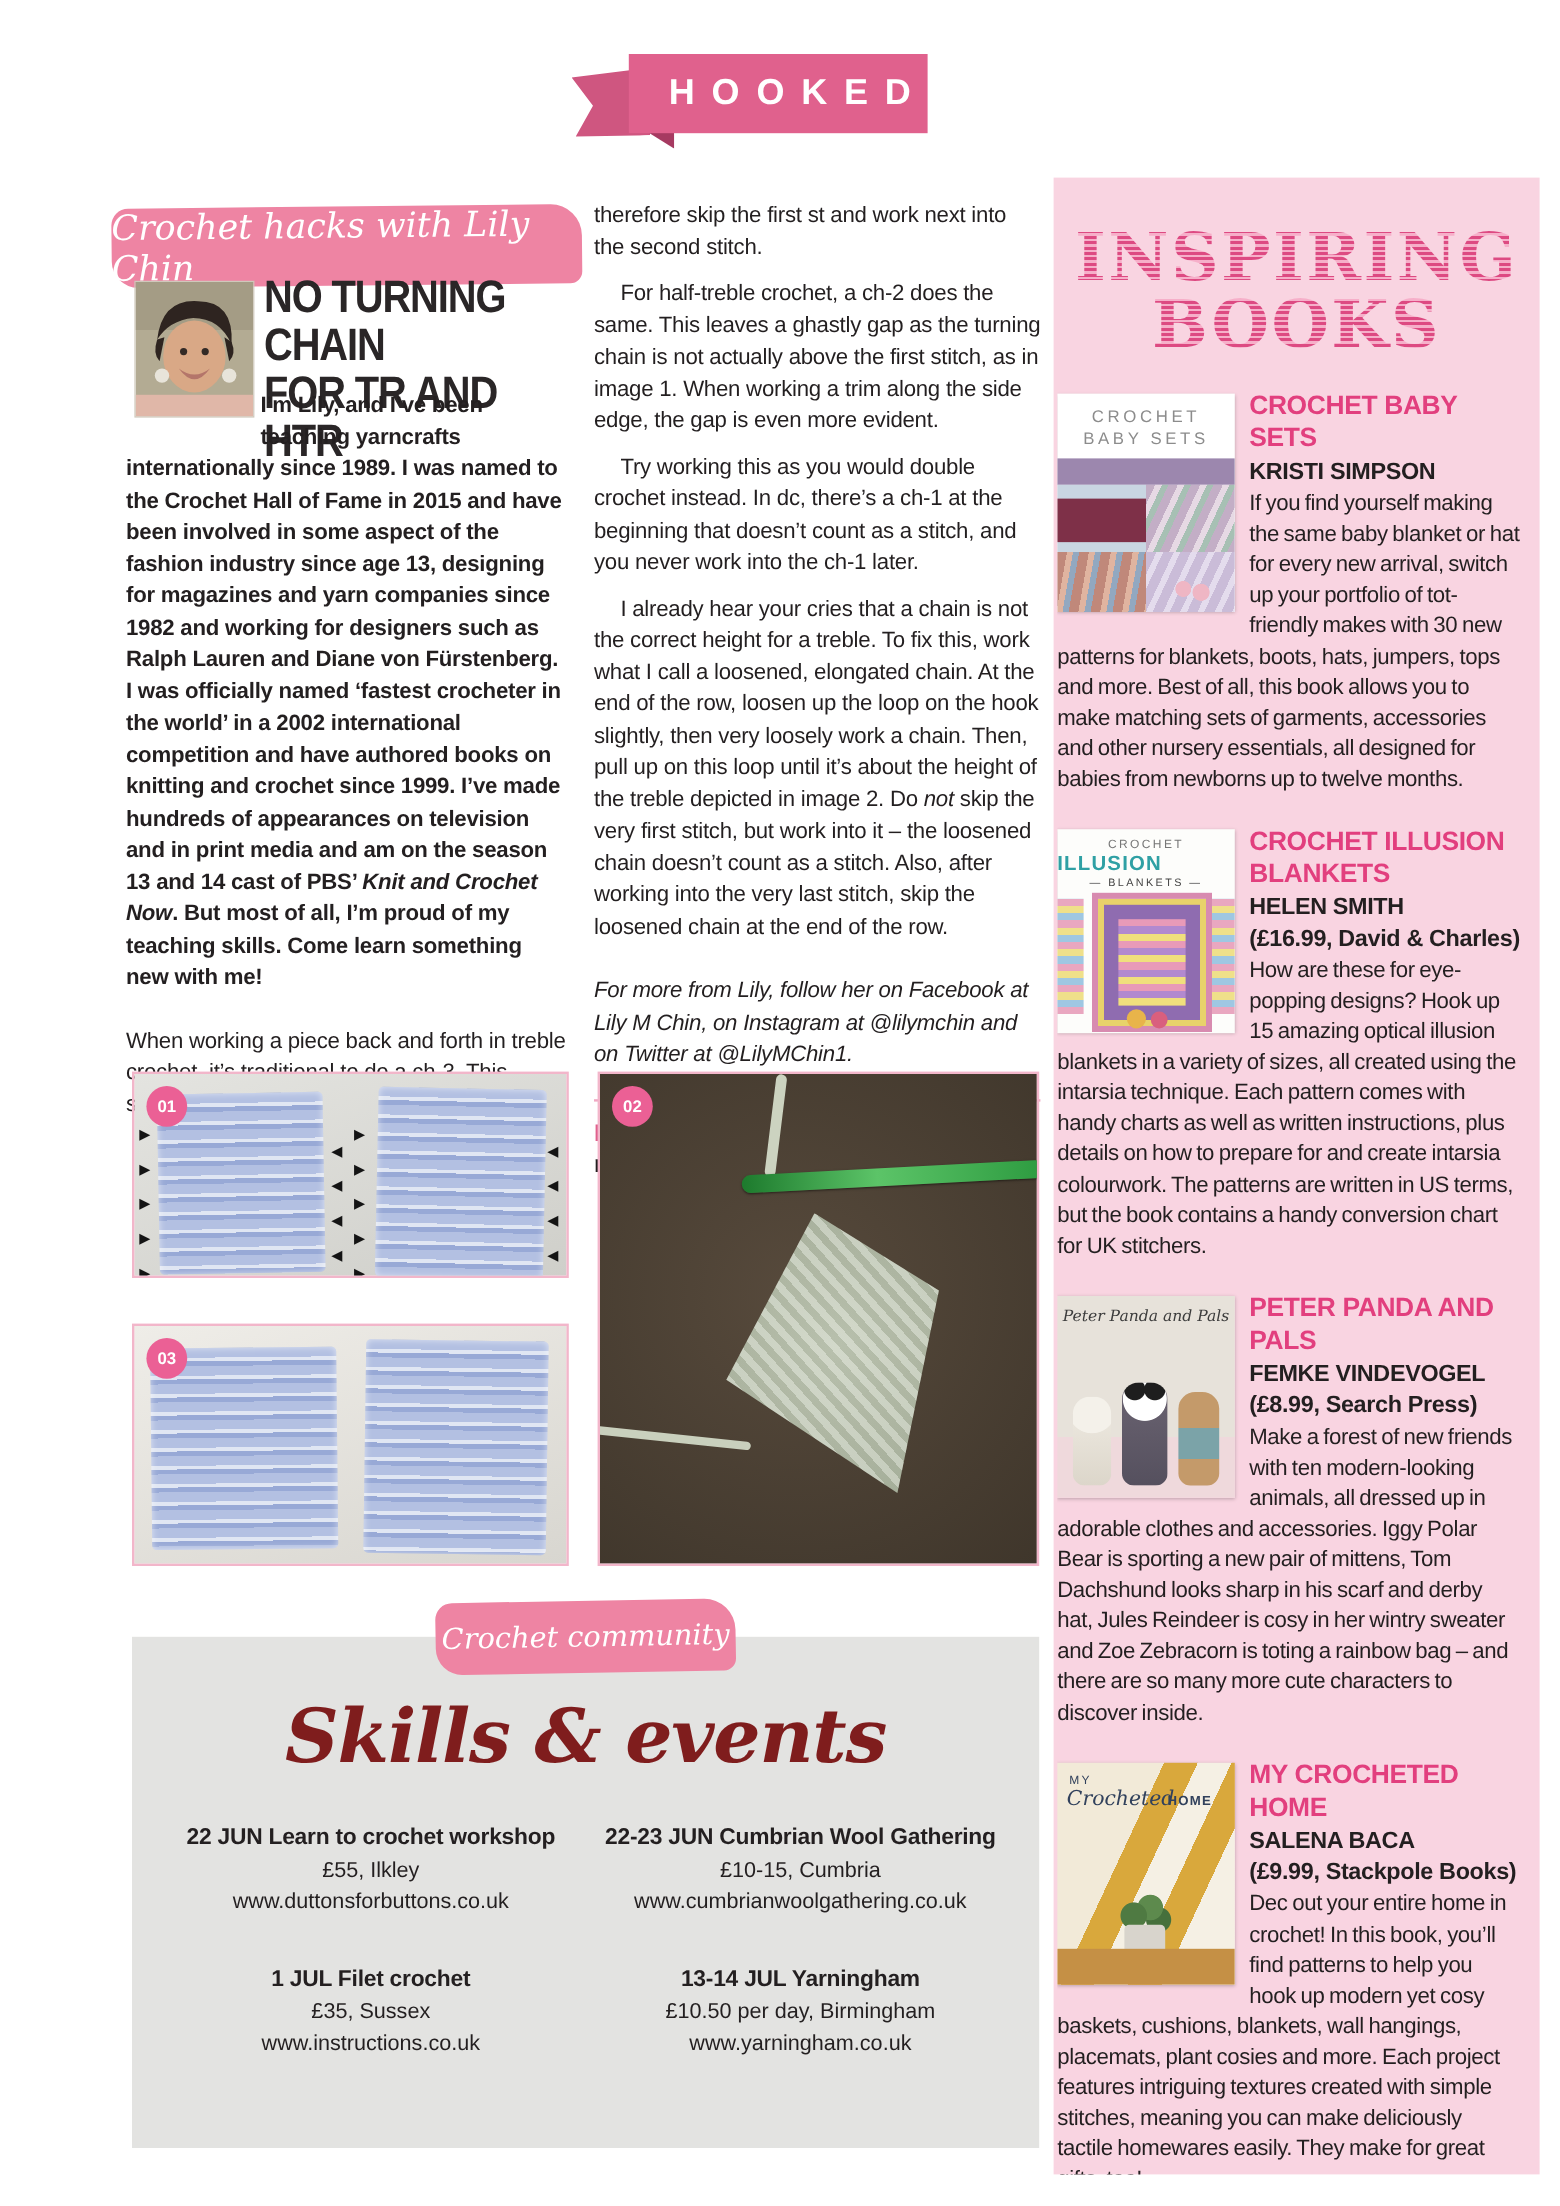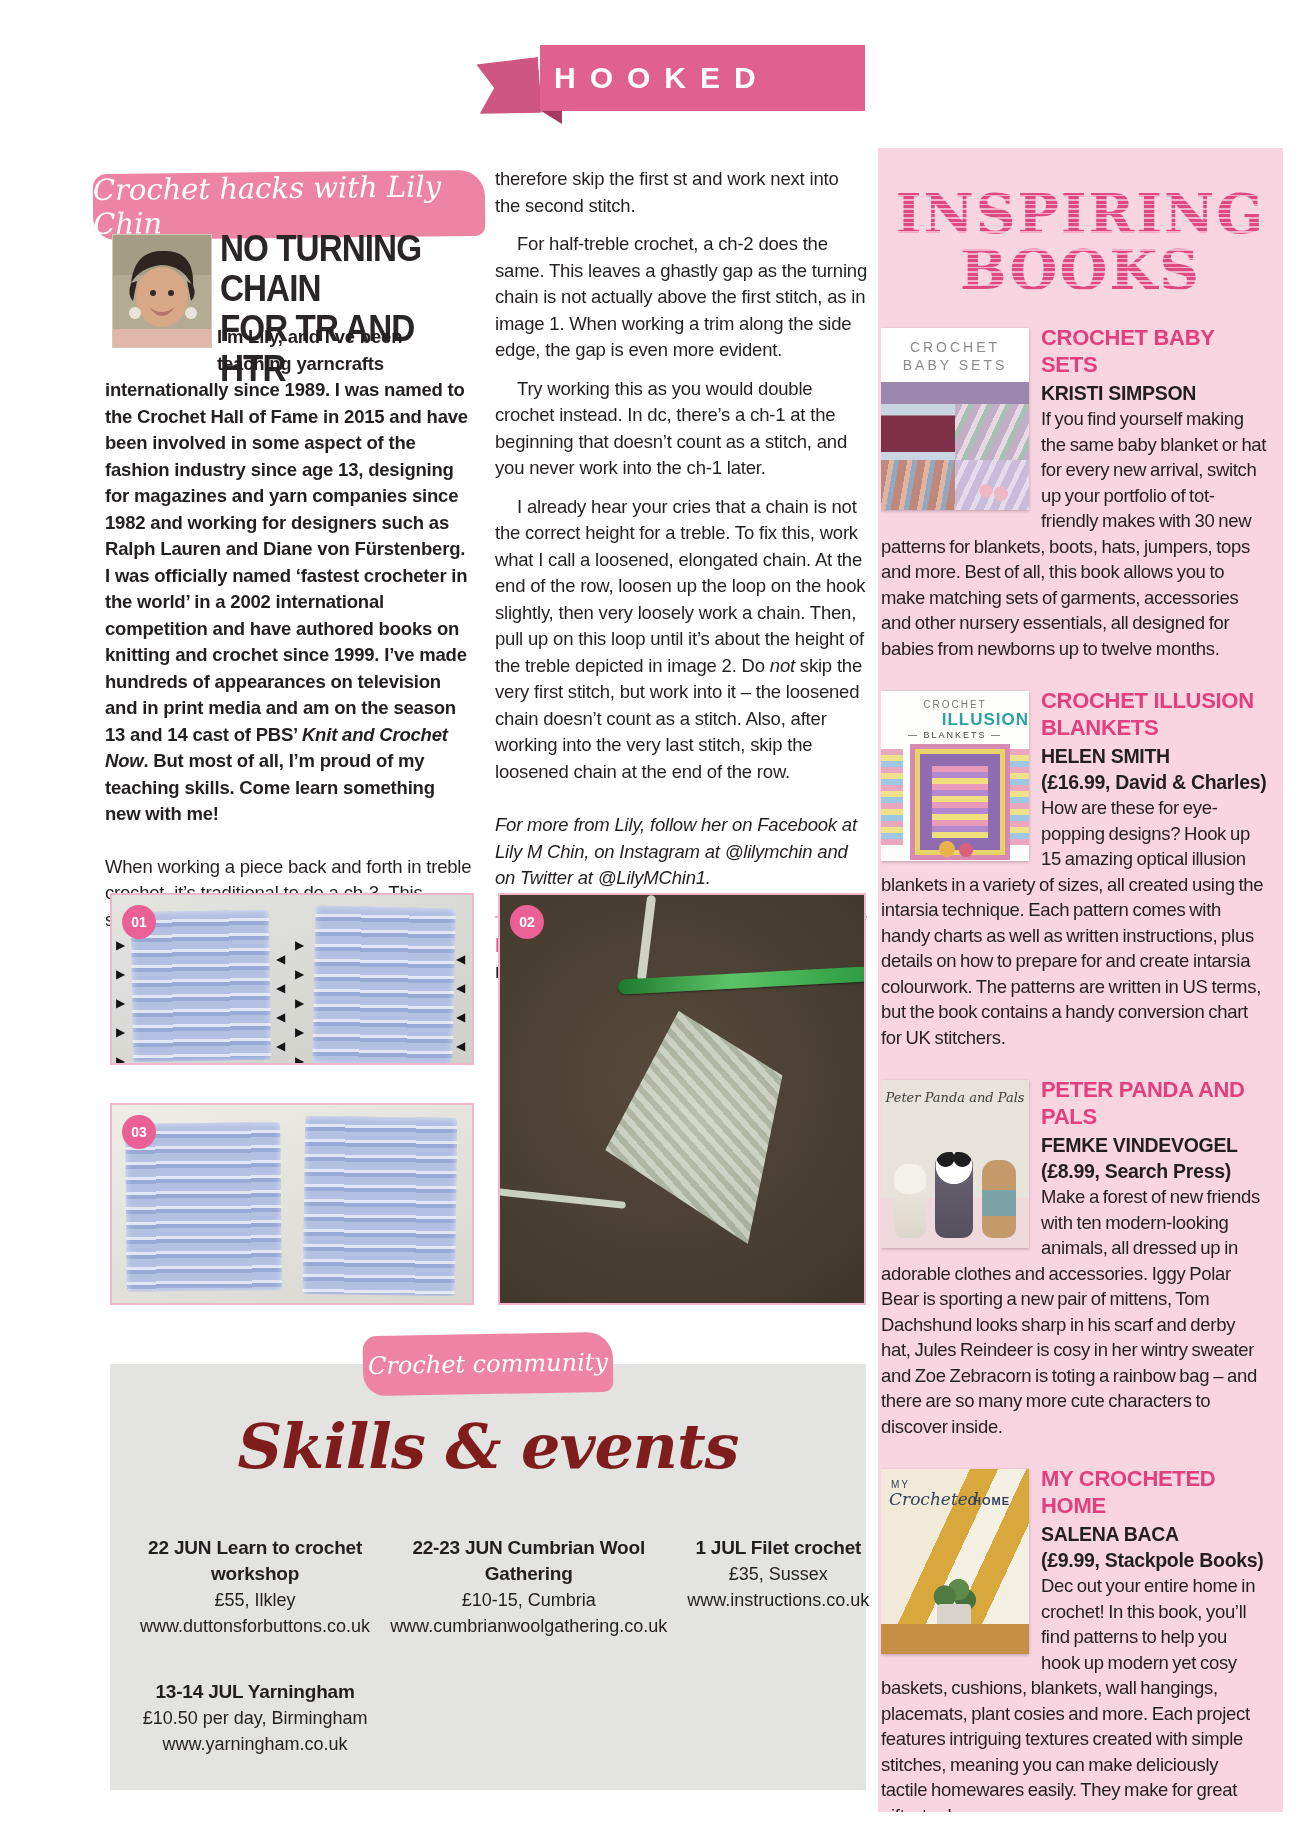--- a/index.html
+++ b/index.html
@@ -6,22 +6,22 @@
   .page{position:relative;width:1300px;height:1838px;background:#ffffff;overflow:hidden;
         font-family:"Liberation Sans",sans-serif;color:#231f20;}
   .abs{position:absolute;}
 
   
   .ribbon{left:478px;top:45px;width:345px;height:72px;}
   .ribbon-tail{position:absolute;left:0;top:14px;width:62px;height:56px;background:#cf5680;
       clip-path:polygon(100% 0,0 6%,26% 50%,0 94%,100% 100%);transform:rotate(-4deg);}
   .ribbon-fold{position:absolute;left:60px;top:64px;width:24px;height:15px;background:#a63a61;
       clip-path:polygon(0 0,100% 0,100% 100%);}
-  .ribbon-band{position:absolute;left:62px;top:0;width:325px;height:66px;background:#e0618d;
-      display:flex;align-items:center;justify-content:flex-start;}
+  .ribbon-band{position:absolute;left:46px;top:0;width:249px;height:66px;background:#e0618d;
+      display:flex;align-items:center;justify-content:flex-end;}
   .ribbon-band span{color:#fff;font-weight:bold;font-size:30px;letter-spacing:14px;padding-left:14px;}
 
   
   .brush{background:#ee84a3;border-radius:14px 26px 10px 22px;display:flex;align-items:center;justify-content:center;}
   .brush-txt{font-family:"DejaVu Serif",serif;font-style:italic;color:#ffffff;}
   .brush-hacks{left:93px;top:172px;width:392px;height:66px;transform:rotate(-.6deg);}
   .brush-hacks .brush-txt{font-size:29px;}
 
   
   .lily-photo{left:112px;top:234px;width:98px;height:112px;border:1px solid #cfc8bb;}
@@ -89,21 +89,21 @@
   .cov1 .t{padding-top:10px;text-align:center;color:#8c8c8c;font-size:14px;letter-spacing:3px;line-height:18px;}
   .cov1 .band{margin-top:8px;height:22px;background:#9c87ae;}
   .cov1 .grid{display:grid;grid-template-columns:1fr 1fr;grid-template-rows:1fr 1fr;height:112px;}
   .cov1 .g1{background:linear-gradient(#c9d6e2 20%,#7e3048 21% 85%,#c9d6e2 86%);}
   .cov1 .g2{background:repeating-linear-gradient(115deg,#c3aec6 0 7px,#e6d9e4 7px 12px,#a7c0b4 12px 17px);}
   .cov1 .g3{background:repeating-linear-gradient(100deg,#c0887a 0 8px,#e0b4a0 8px 13px,#92a8c0 13px 18px);}
   .cov1 .g4{background:radial-gradient(circle at 42% 55%,#efb6c4 12%,transparent 13%),radial-gradient(circle at 62% 60%,#efb6c4 12%,transparent 13%),repeating-linear-gradient(115deg,#cabcd8 0 8px,#e4dced 8px 13px);}
 
   .cov2{height:170px;background:#fdfdfb;}
   .cov2 .t1{padding-top:8px;text-align:center;color:#777;font-size:10px;letter-spacing:2px;}
-  .cov2 .t2{text-align:right;color:#2fa0a4;font-weight:bold;font-size:17px;letter-spacing:1px;}
+  .cov2 .t2{text-align:left;color:#2fa0a4;font-weight:bold;font-size:17px;letter-spacing:1px;}
   .cov2 .t3{text-align:center;color:#444;font-size:9px;letter-spacing:2px;}
   .cov2 .blanket{position:absolute;left:34px;top:58px;width:80px;height:96px;background:#8f6cb0;
       border:5px solid #e8d26a;outline:5px solid #d88bb0;}
   .cov2 .blanket::after{content:"";position:absolute;inset:12px;background:
       repeating-linear-gradient(0deg,#f0df7d 0 6px,#b289cf 6px 12px,#e89ab8 12px 18px);}
   .cov2 .sideL,.cov2 .sideR{position:absolute;top:58px;width:22px;height:96px;
       background:repeating-linear-gradient(0deg,#e9a7c0 0 6px,#9fc7e2 6px 12px,#efe08a 12px 18px);}
   .cov2 .sideL{left:0;} .cov2 .sideR{right:0;}
   .cov2 .ball1,.cov2 .ball2{position:absolute;bottom:4px;border-radius:50%;}
   .cov2 .ball1{left:58px;width:16px;height:16px;background:#e8b44a;}
@@ -136,21 +136,21 @@
   .cov4 .t2{position:absolute;left:8px;top:20px;font-family:"DejaVu Serif",serif;font-style:italic;
       font-size:17px;color:#31415c;}
   .cov4 .t3{position:absolute;left:92px;top:26px;font-size:11px;letter-spacing:1px;color:#31415c;font-weight:bold;}
 
   
   .greybox{left:110px;top:1364px;width:756px;height:426px;background:#e3e3e1;}
   .brush-community{left:363px;top:1334px;width:250px;height:60px;transform:rotate(-1deg);z-index:3;}
   .brush-community .brush-txt{font-size:24px;}
   .skills-head{margin-top:46px;text-align:center;font-family:"DejaVu Serif",serif;font-style:italic;
       font-weight:bold;font-size:62px;letter-spacing:-1px;color:#7f1d1d;}
-  .events{margin:52px 30px 0 30px;display:grid;grid-template-columns:1fr 1fr 1fr;row-gap:40px;column-gap:20px;}
+  .events{margin:36px 30px 0 30px;display:grid;grid-template-columns:1fr 1fr;row-gap:40px;column-gap:20px;}
   .event{text-align:center;font-size:18px;line-height:26px;}
   .event .et{font-weight:bold;font-size:19px;letter-spacing:-.2px;}
 </style>
 </head>
 <body>
 
 <div class="page">
 
   <div class="abs ribbon">
     <div class="ribbon-tail"></div>

